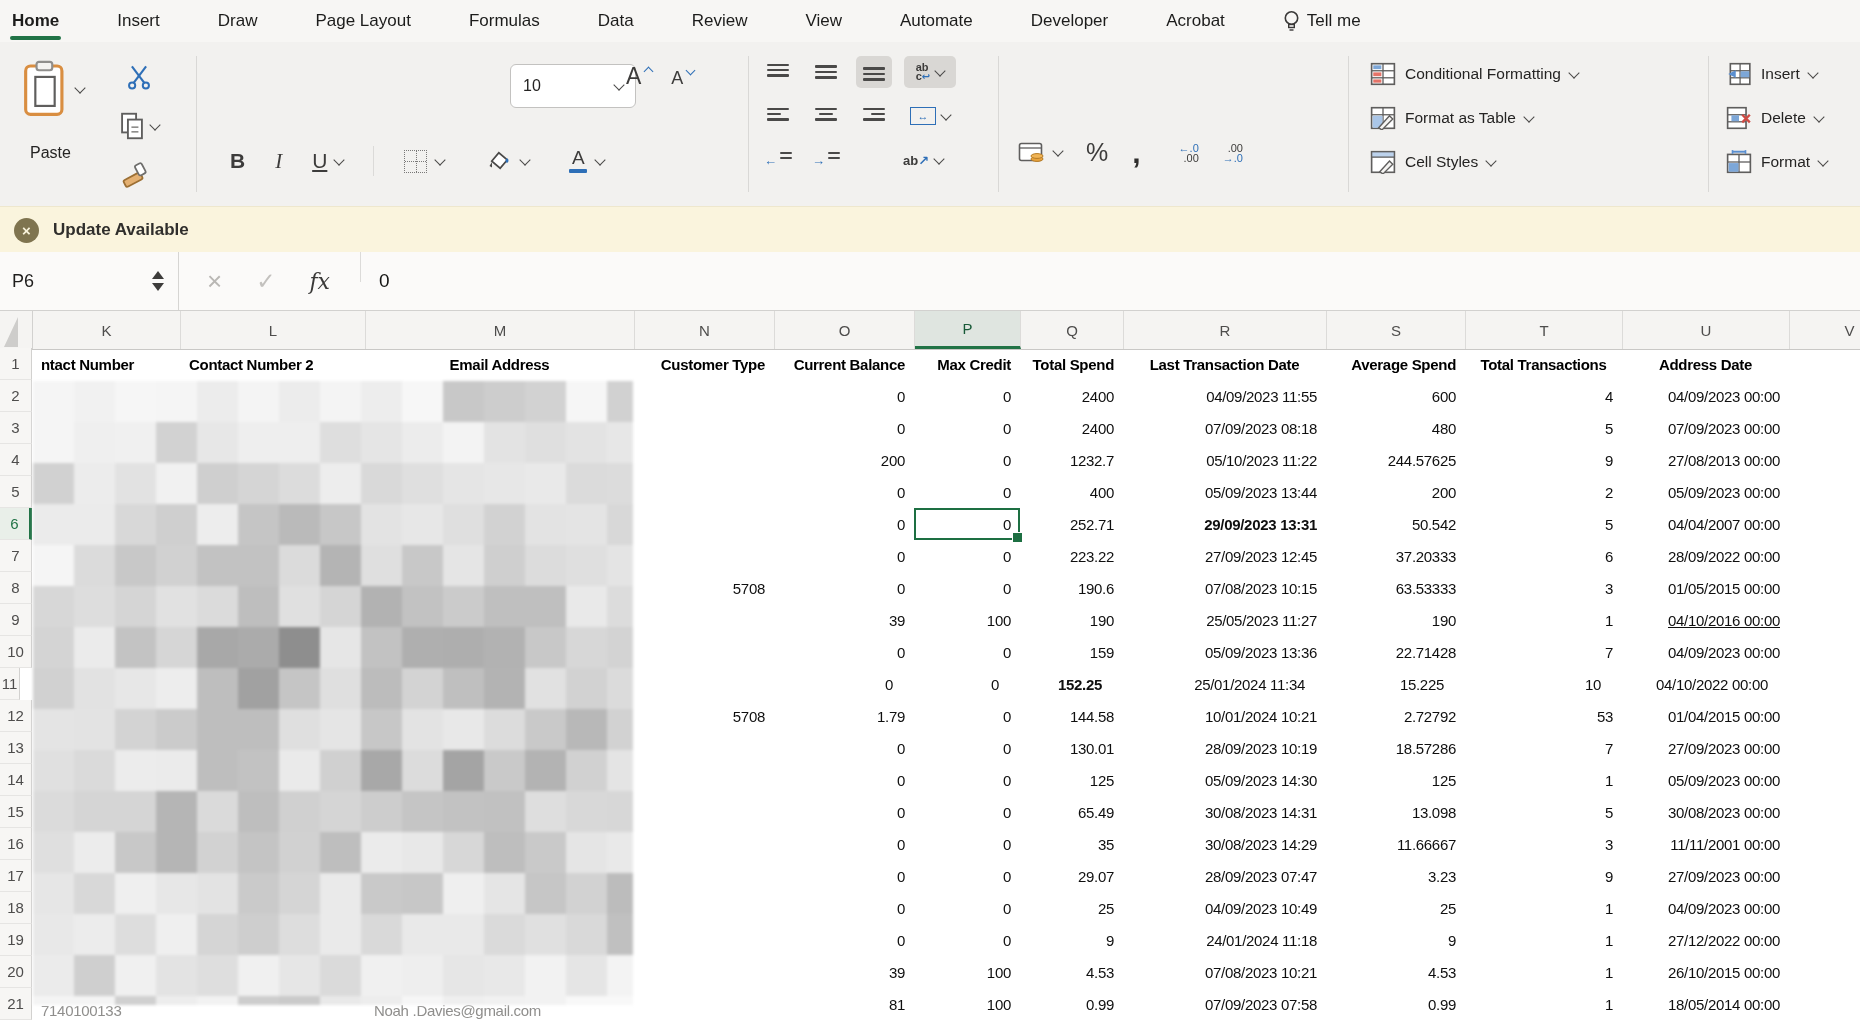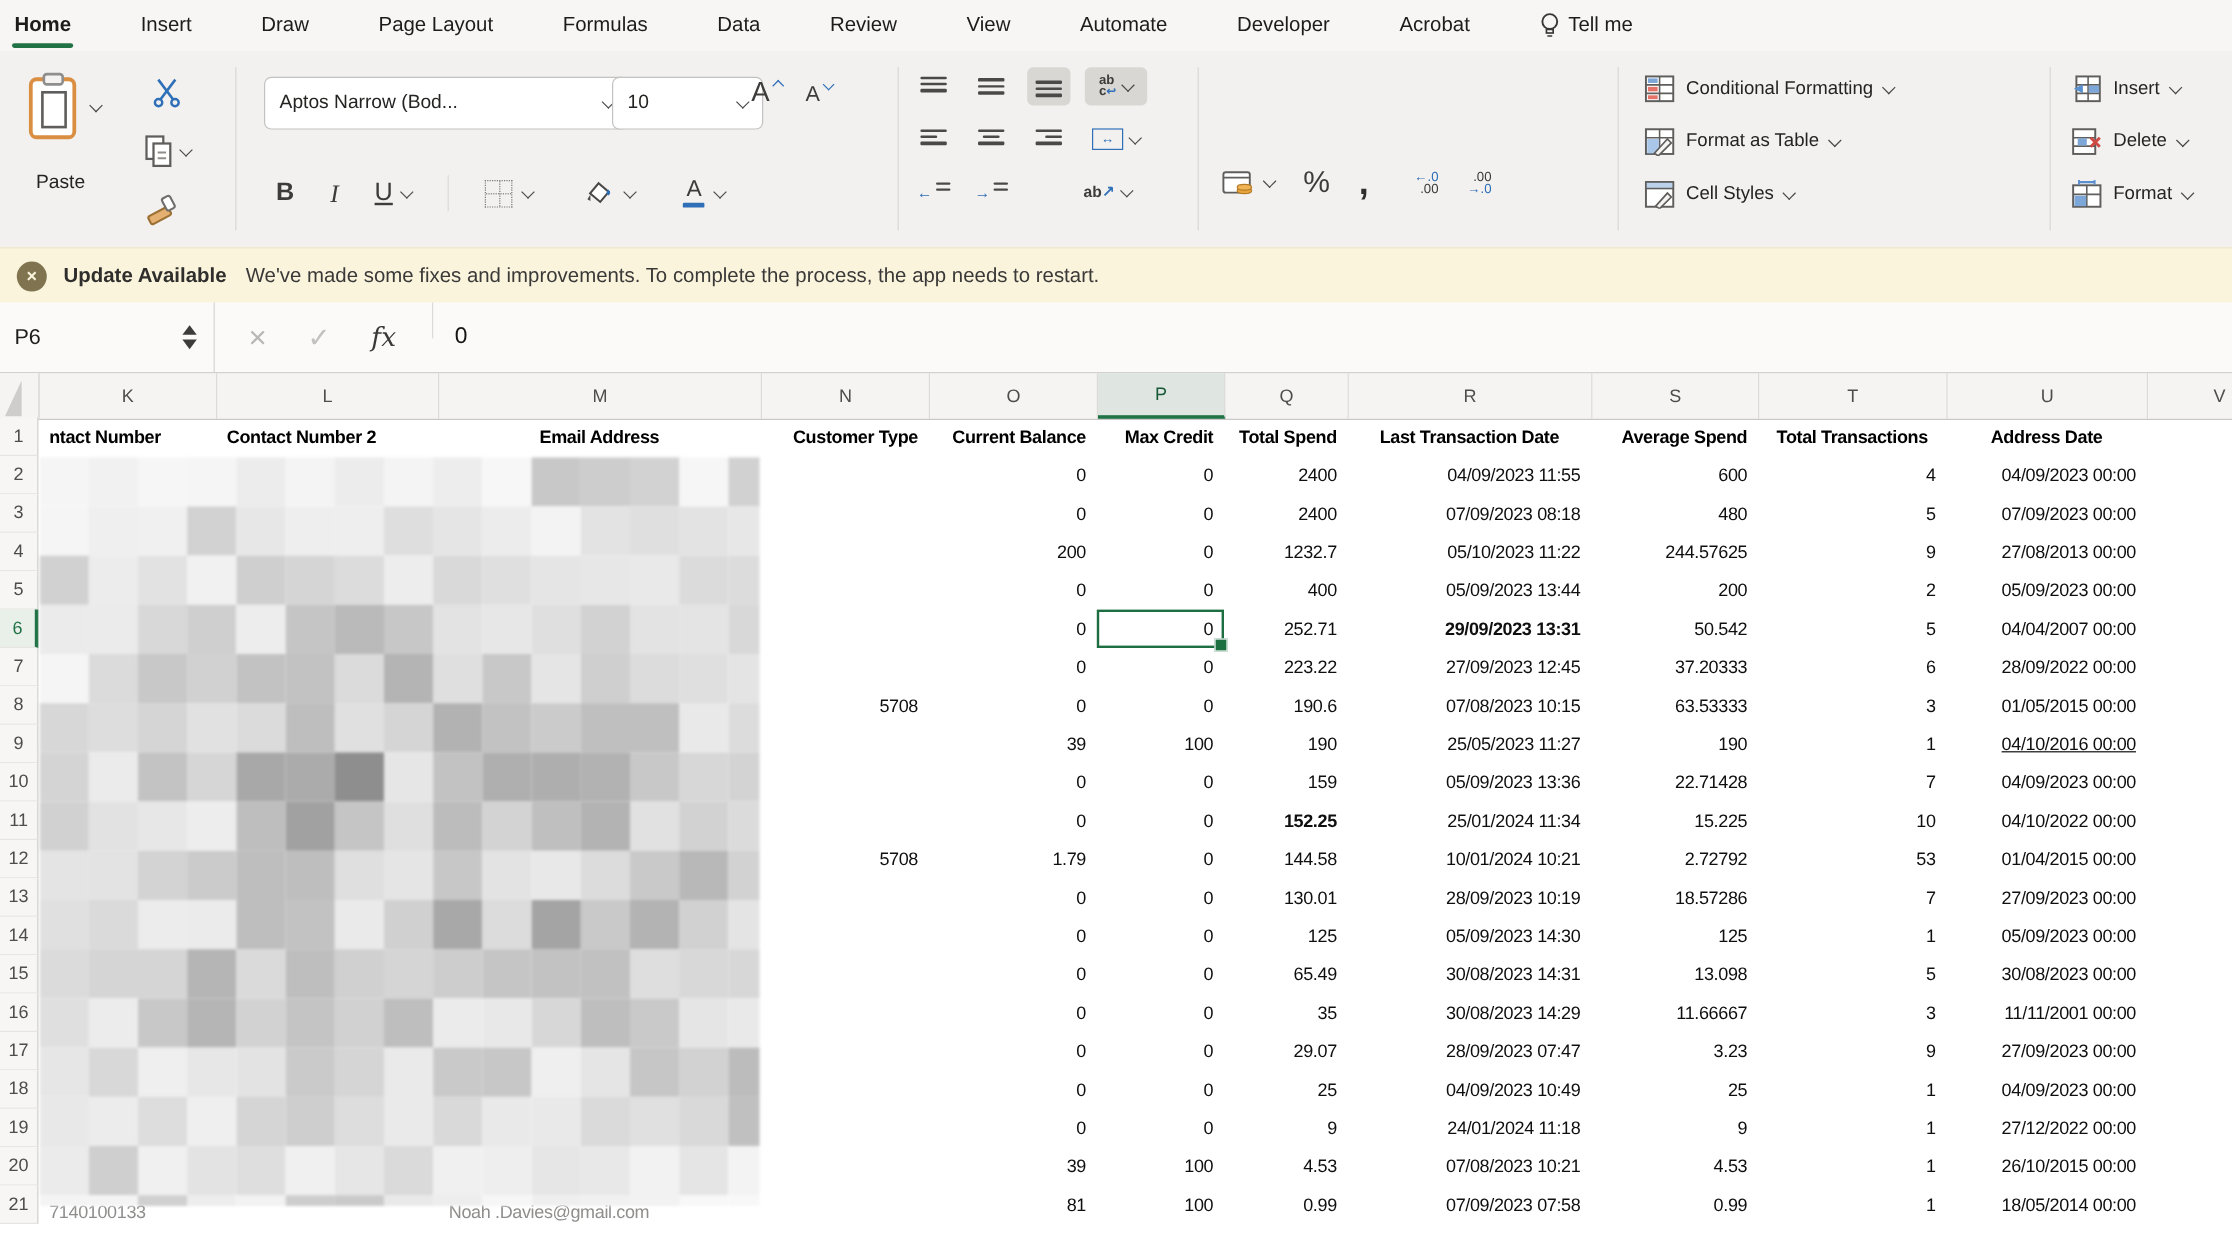--- a/index.html
+++ b/index.html
@@ -146,24 +146,20 @@
       <div style="position:absolute;left:112px;top:118px;">
         <svg width="30" height="30" viewBox="0 0 24 24">
           <rect x="3" y="13" width="15" height="6" rx="1.5" transform="rotate(-28 10 16)" fill="#e4b071" stroke="#9c6f33" stroke-width="1.4"></rect>
           <rect x="13" y="3" width="6" height="9" rx="1.5" transform="rotate(-28 16 7)" fill="#fff" stroke="#6f6e6c" stroke-width="1.4"></rect>
         </svg>
       </div>
     </div>
     <div class="rdiv" style="left:196px;"></div>
 
     <div class="rgroup" style="left:212px;width:530px;">
-      <div class="selbox" style="position:absolute;left:8px;top:22px;width:278px;height:42px;">
-        <span>Aptos Narrow (Bod...</span>
-        <span class="chev"></span>
-      </div>
       <div class="selbox" style="position:absolute;left:298px;top:22px;width:100px;height:42px;">
         <span>10</span>
         <span class="chev"></span>
       </div>
       <div style="position:absolute;left:414px;top:26px;display:flex;gap:22px;">
         <span style="position:relative;">
           <span class="fontA" style="font-size:23px;">A</span>
           <span class="chev" style="border-color:#2e6fb7;transform:rotate(-135deg);position:absolute;right:-11px;top:3px;width:6px;height:6px;"></span>
         </span>
         <span style="position:relative;margin-left:8px;">
@@ -380,21 +376,20 @@
         </svg>
         <span class="lbl">Format</span>
         <span class="chev"></span>
       </div>
     </div>
   </div>
 
   <div class="updatebar">
     <span class="upd-icon">×</span>
     <span class="upd-title">Update Available</span>
-    <span class="upd-msg">We've made some fixes and improvements. To complete the process, the app needs to restart.</span>
   </div>
 
   <div class="formulabar">
     <div class="namebox">
       <span>P6</span>
       <span class="stepper">
         <span class="tri-up"></span>
         <span class="tri-dn"></span>
       </span>
     </div>
@@ -572,21 +567,21 @@
           <div class="cell right" style="width: 140px; height: 32px;">0</div>
           <div class="cell right" style="width: 106px; height: 32px;">0</div>
           <div class="cell right" style="width: 103px; height: 32px;">159</div>
           <div class="cell right" style="width: 203px; height: 32px;">05/09/2023 13:36</div>
           <div class="cell right" style="width: 139px; height: 32px;">22.71428</div>
           <div class="cell right" style="width: 157px; height: 32px;">7</div>
           <div class="cell right" style="width: 167px; height: 32px;">04/09/2023 00:00</div>
           <div class="cell right" style="width: 120px; height: 32px;"></div>
         </div>
         <div class="srow" style="height: 32px;">
-          <div class="gutter" style="width: 32px; height: 32px; text-align: center;">11</div>
+          <div class="gutter" style="width: 20px; height: 32px; text-align: center;">11</div>
           <div class="cell right" style="width: 148px; height: 32px;"></div>
           <div class="cell right" style="width: 185px; height: 32px;"></div>
           <div class="cell right" style="width: 269px; height: 32px;"></div>
           <div class="cell right" style="width: 140px; height: 32px;"></div>
           <div class="cell right" style="width: 140px; height: 32px;">0</div>
           <div class="cell right" style="width: 106px; height: 32px;">0</div>
           <div class="cell right" style="width: 103px; height: 32px; font-weight: bold;">152.25</div>
           <div class="cell right" style="width: 203px; height: 32px;">25/01/2024 11:34</div>
           <div class="cell right" style="width: 139px; height: 32px;">15.225</div>
           <div class="cell right" style="width: 157px; height: 32px;">10</div>

